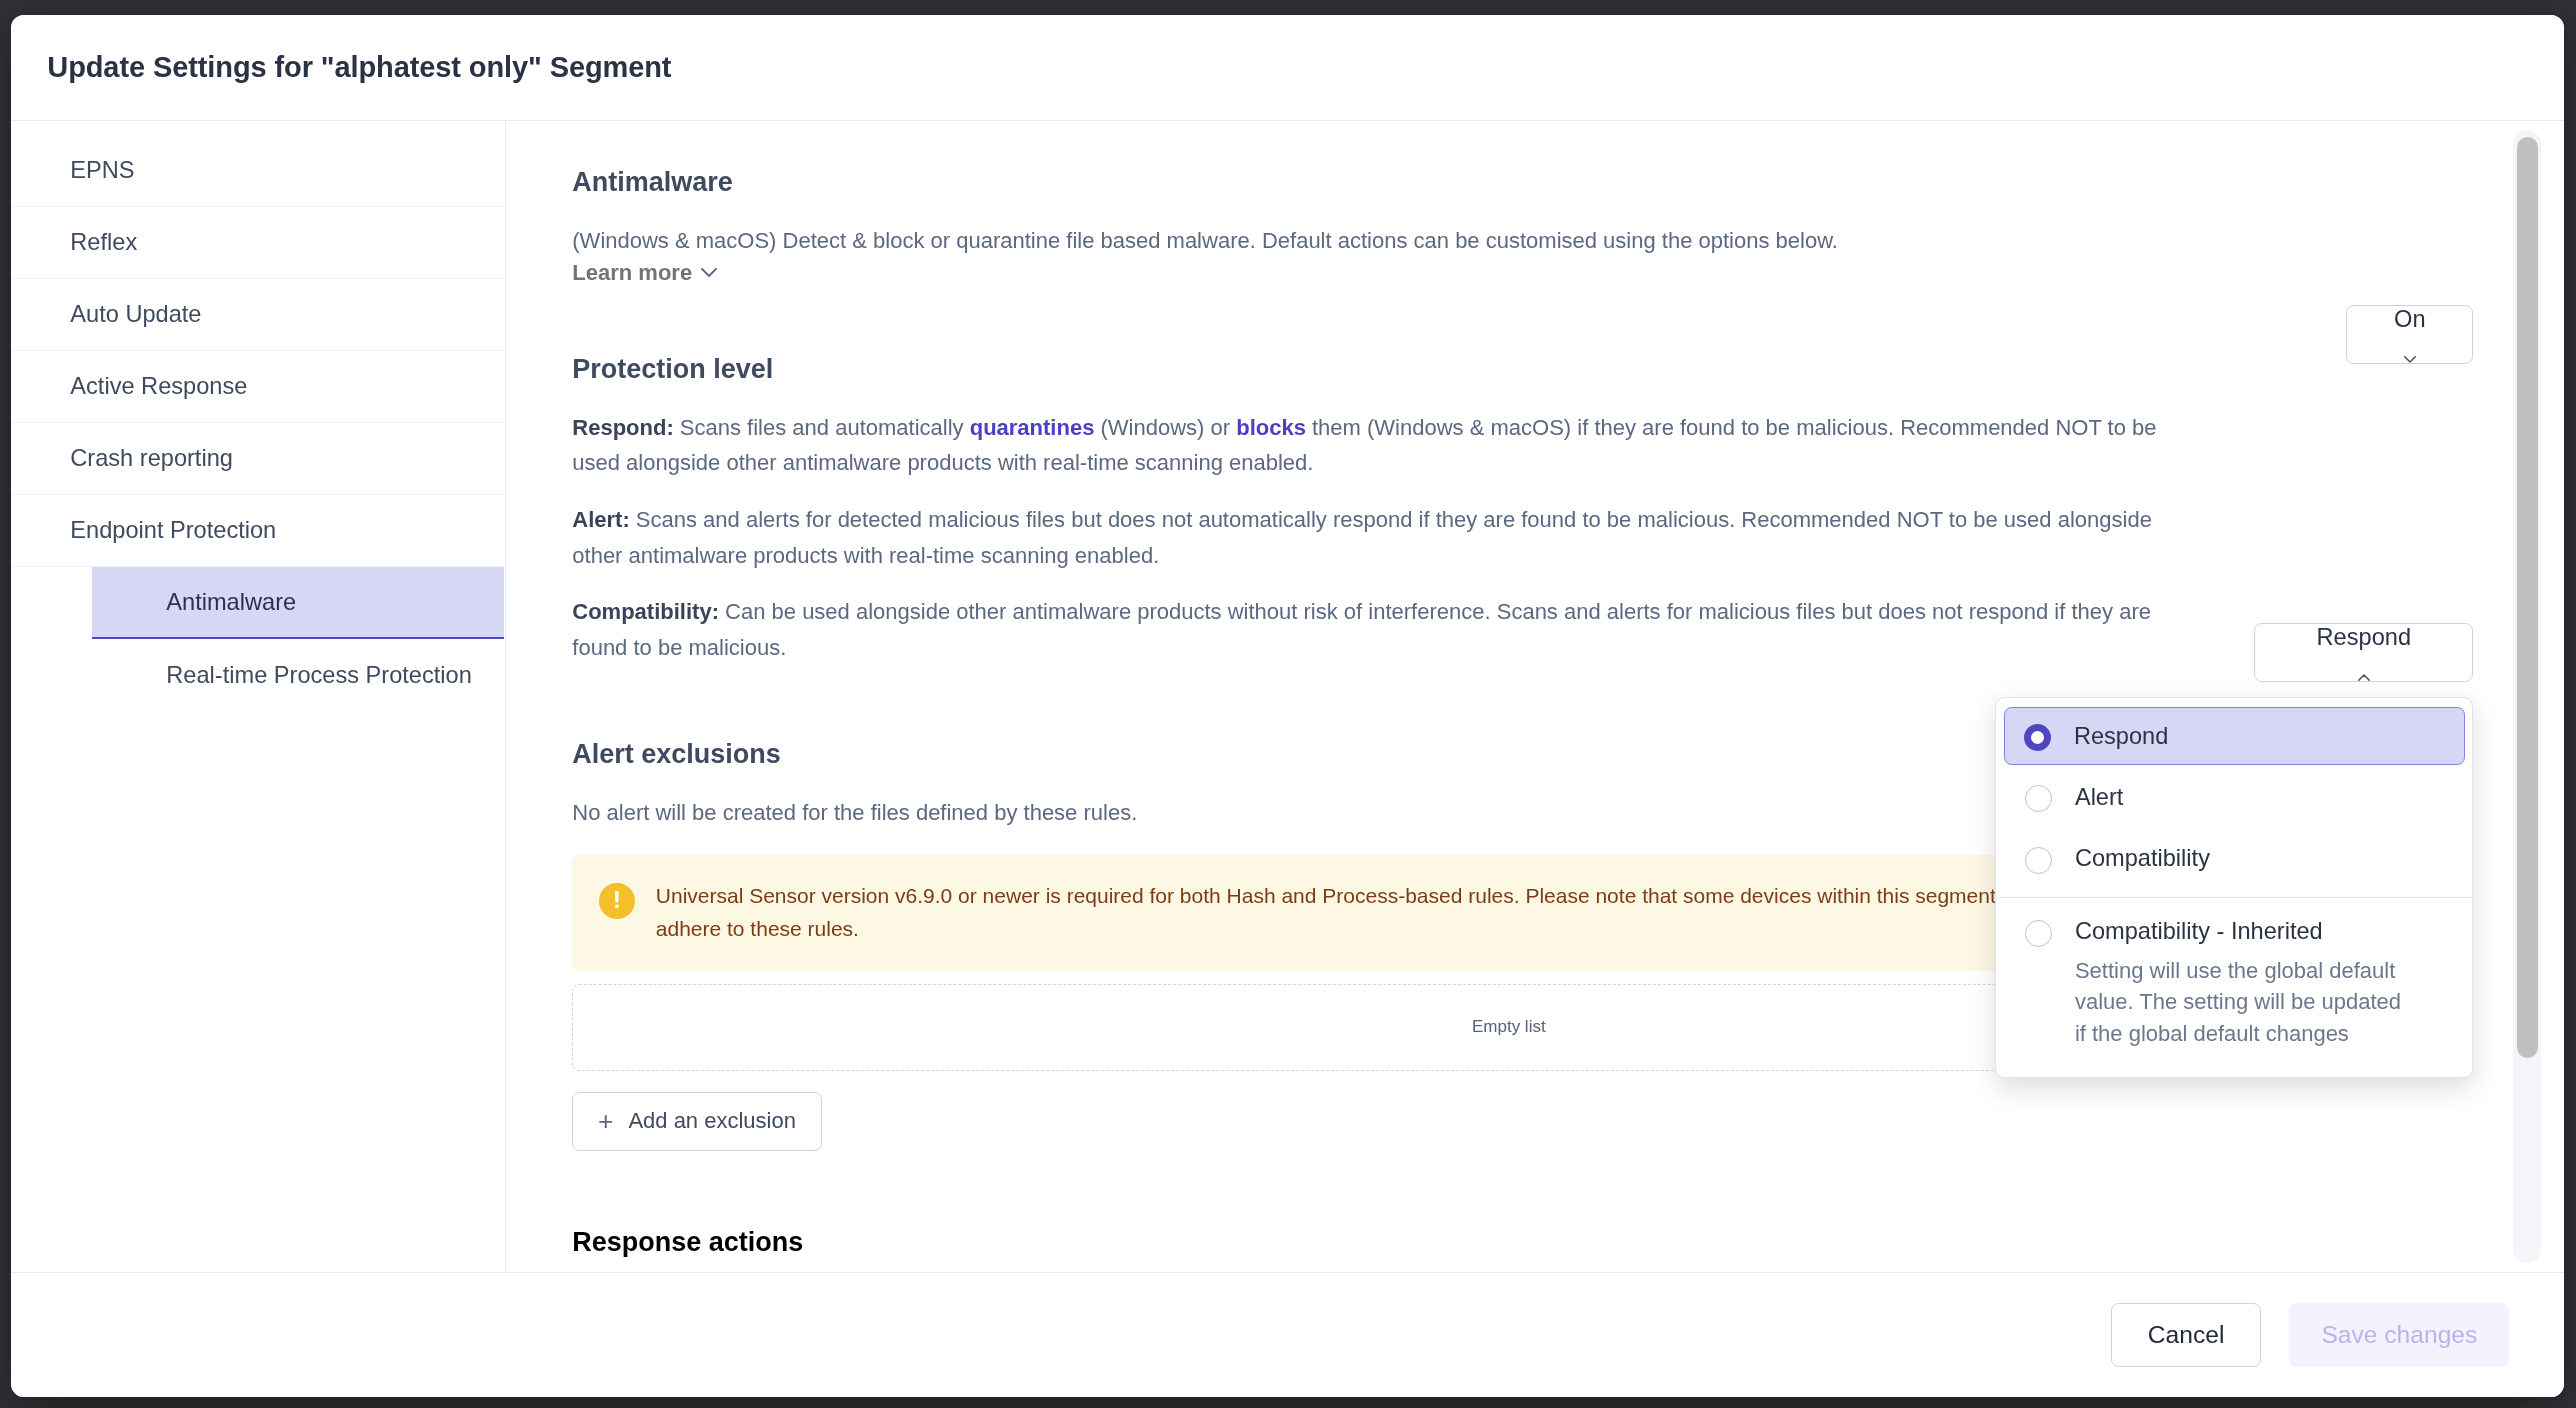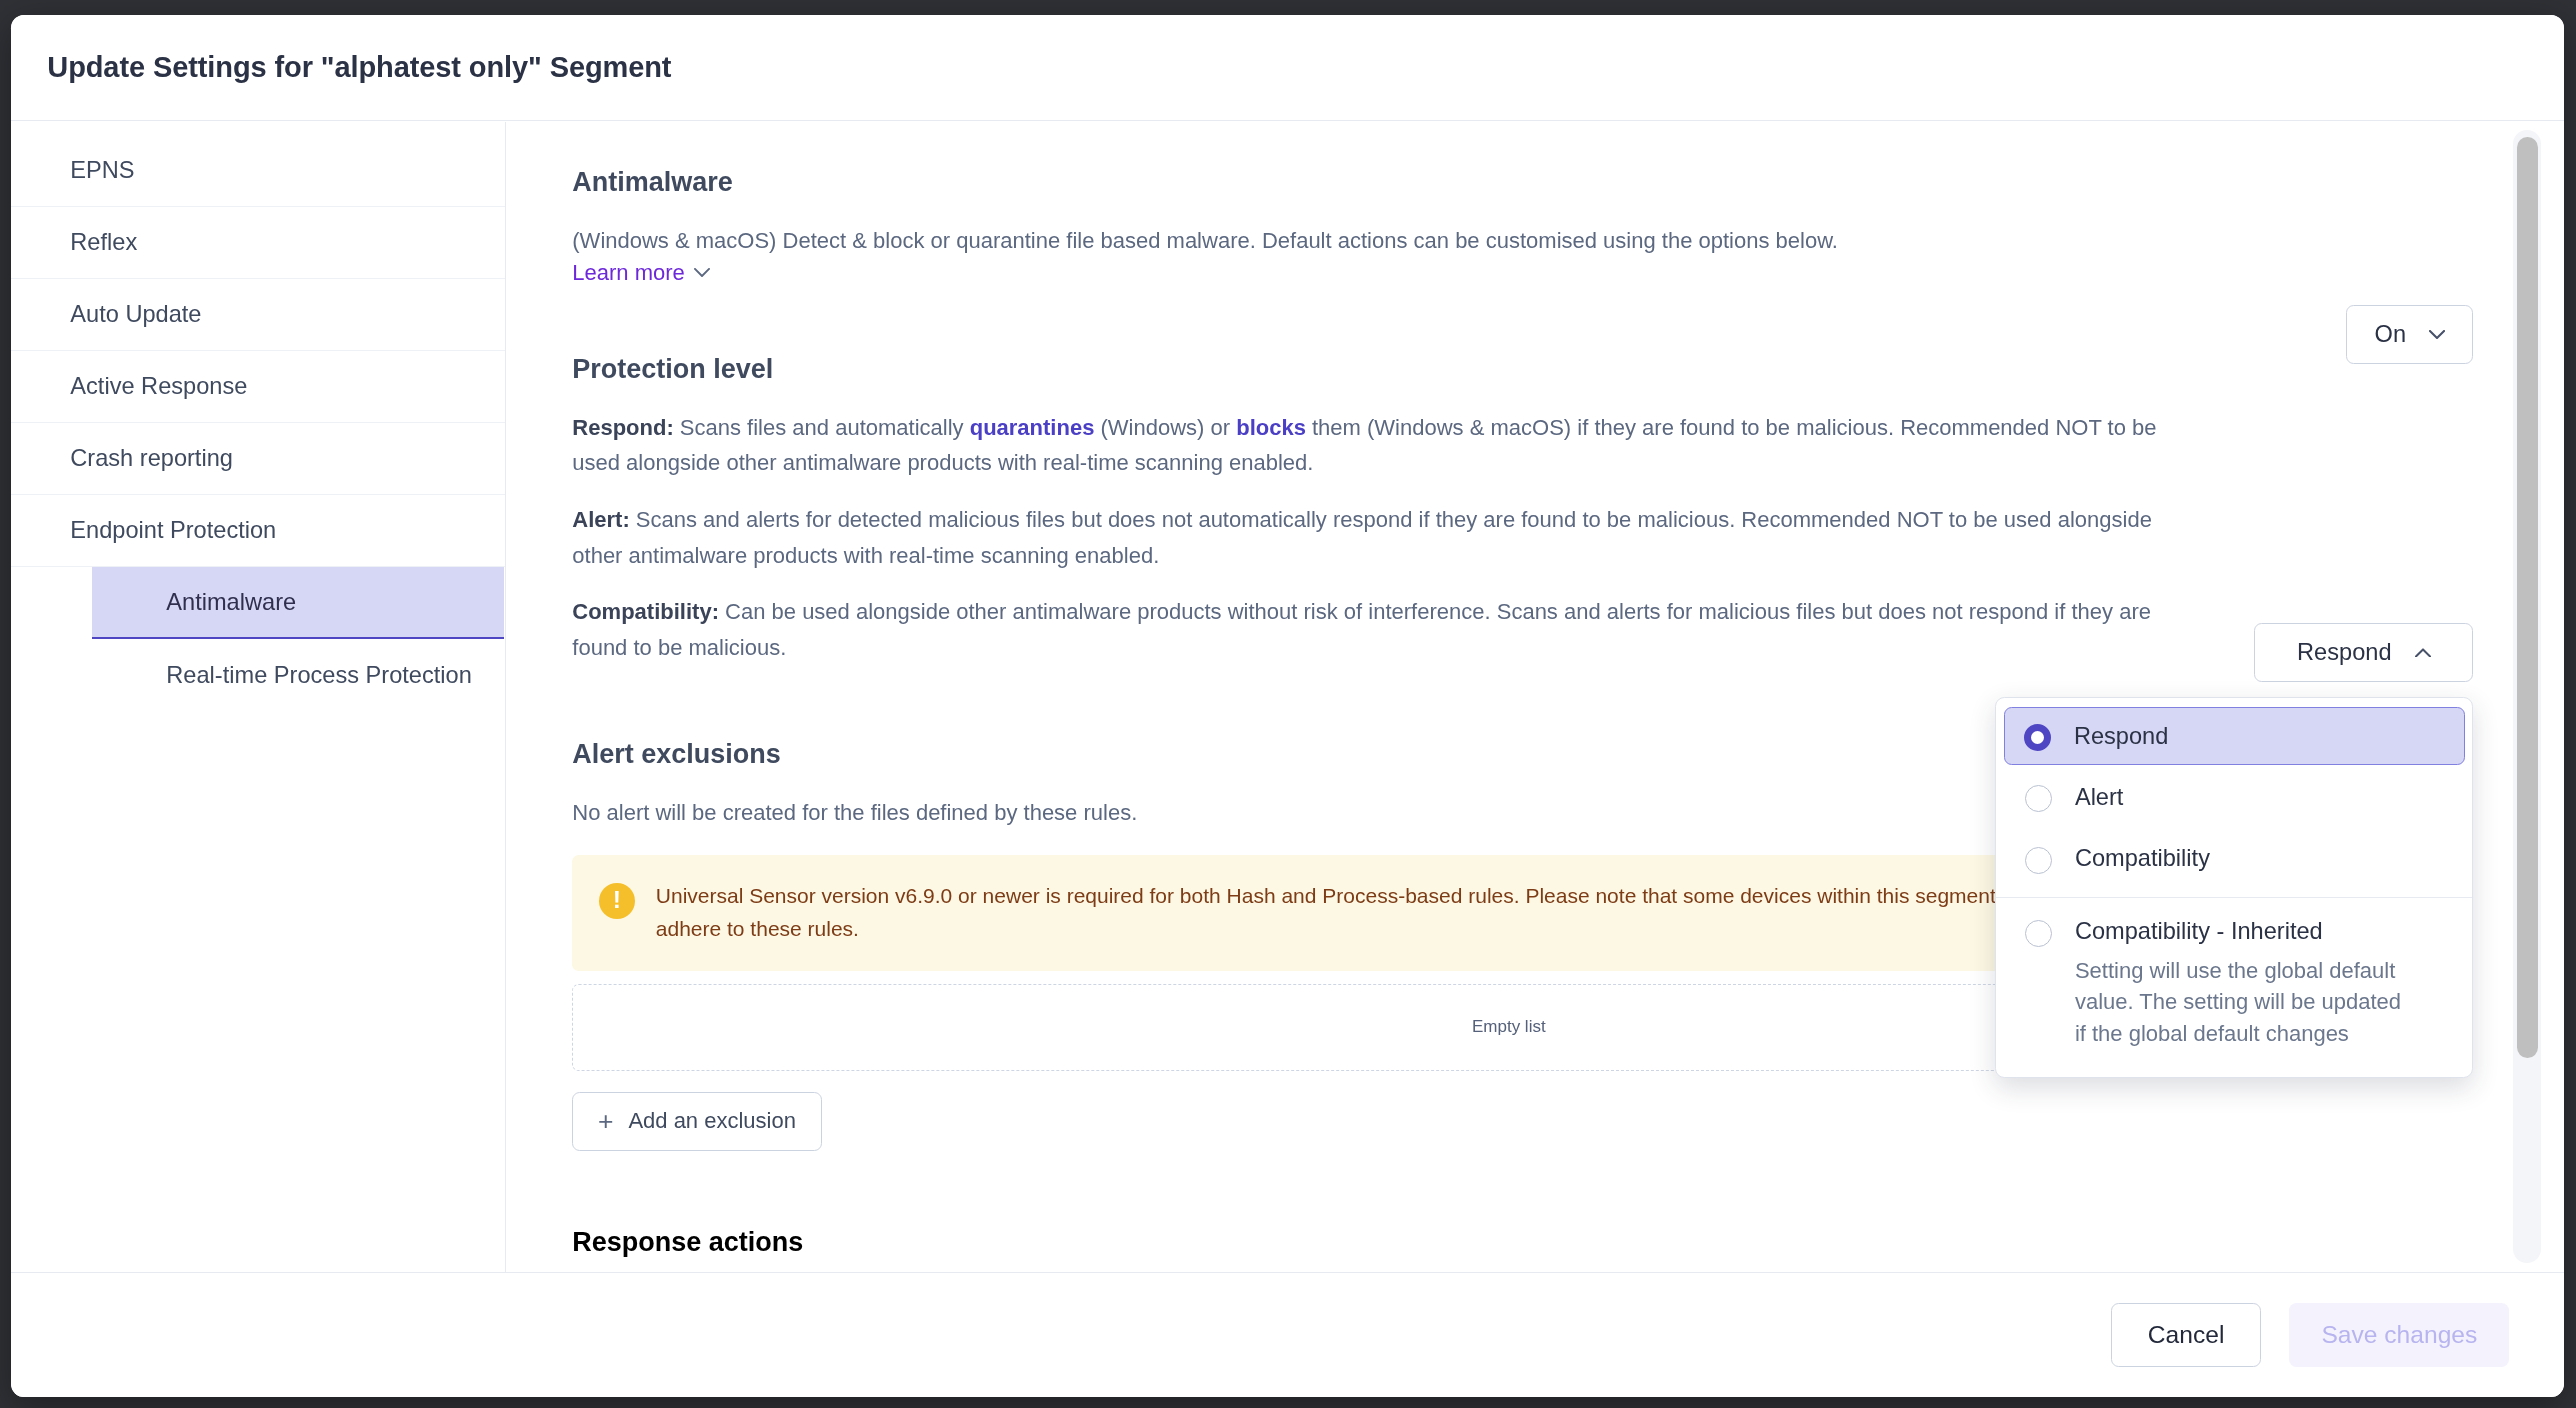--- a/index.html
+++ b/index.html
@@ -87,35 +87,36 @@
     margin-bottom: 24.6px;
   }
   .para {
     font-size: 22px; line-height: 1.62; color: #5b6880;
     max-width: 1625px;
   }
   .para b { color: #3a4358; font-weight: 700; }
   .para .hl { color: #4b3fc6; font-weight: 700; }
   .learn {
     display: inline-flex; align-items: center; gap: 9px;
-    font-size: 22px; color: #6d28d9; margin-top: 1.9px; cursor: pointer;
+    font-size: 22px; color: #737373; margin-top: 1.9px; cursor: pointer; font-weight: bold;
   }
   .chev-sm { width: 16px; height: 9.4px; }
   
   .select-pill {
     border: 0.9px solid #ccd3e0;
     border-radius: 7.6px;
     background: #fff;
     height: 59px;
     min-width: 127px;
     display: inline-flex; align-items: center; justify-content: center;
     gap: 23px;
     padding: 0 21px;
     font-size: 23.6px; color: #2b3245;
     cursor: pointer;
+    flex-direction: column;
   }
   
   .on-select { position: absolute; top: 183px; right: 91px; }
   .resp-select { position: absolute; top: 501px; right: 91px; min-width: 219px; }
   .resp-menu {
     position: absolute;
     top: 575px; right: 91px;
     width: 478px;
     background: #fff;
     border: 0.9px solid #dfe3ec;

